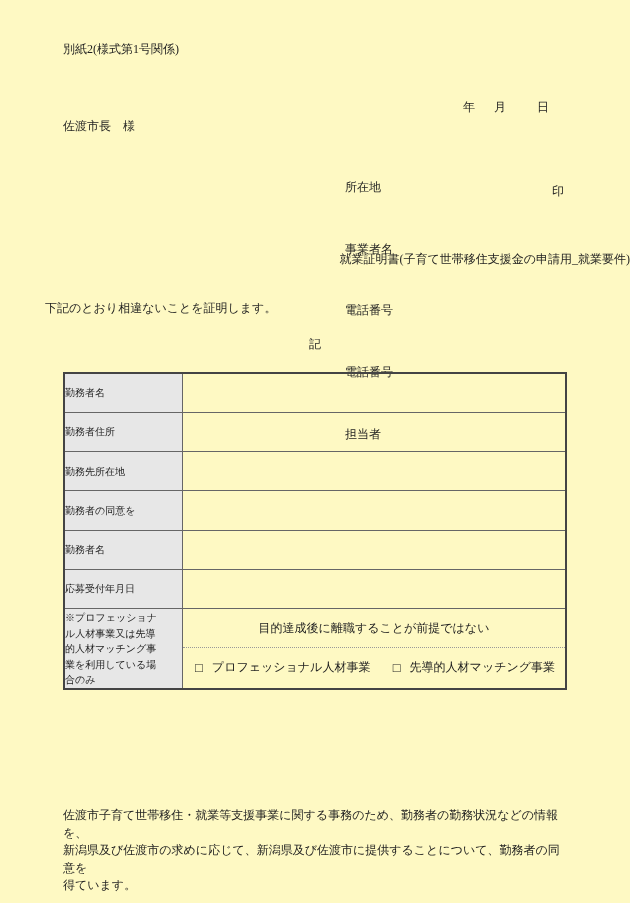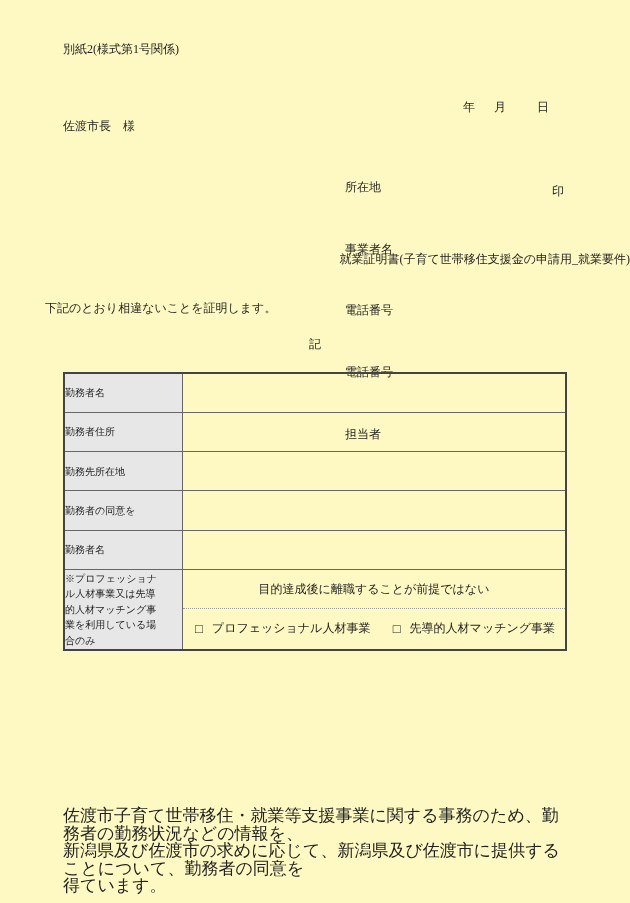--- a/index.html
+++ b/index.html
@@ -40,21 +40,21 @@
     border-bottom:1px dotted #999999;
   }
   .split-bottom {
     height:39px; display:flex; align-items:center; justify-content:space-between;
     padding:0 10px 0 12px;
   }
   .cb { display:flex; align-items:center; }
   .cb .box { font-size:13px; margin-right:9px; line-height:1; }
   .footer-note {
     left:63px; top:807px; width:506px;
-    font-size:17px; line-height:17.6px; white-space:pre-line;
+    font-size:12px; line-height:17.6px; white-space:pre-line;
   }
 </style>
 </head>
 <body>
 
 <div class="page">
 
   <div class="abs doc-ref">別紙2(様式第1号関係)</div>
 
   <div class="abs date-line">
@@ -96,20 +96,24 @@
       <td class="val"></td>
     </tr>
     <tr class="r-s">
       <td class="lbl">勤務者の同意を</td>
       <td class="val"></td>
     </tr>
     <tr class="r-s">
       <td class="lbl">勤務者名</td>
       <td class="val"></td>
     </tr>
+    <tr class="r-s">
+      <td class="lbl">応募受付年月日</td>
+      <td class="val"></td>
+    </tr>
     <tr class="r-b">
       <td class="lbl">※プロフェッショナ
 ル人材事業又は先導
 的人材マッチング事
 業を利用している場
 合のみ</td>
       <td class="val">
         <div class="split-top">目的達成後に離職することが前提ではない</div>
         <div class="split-bottom">
           <span class="cb">

